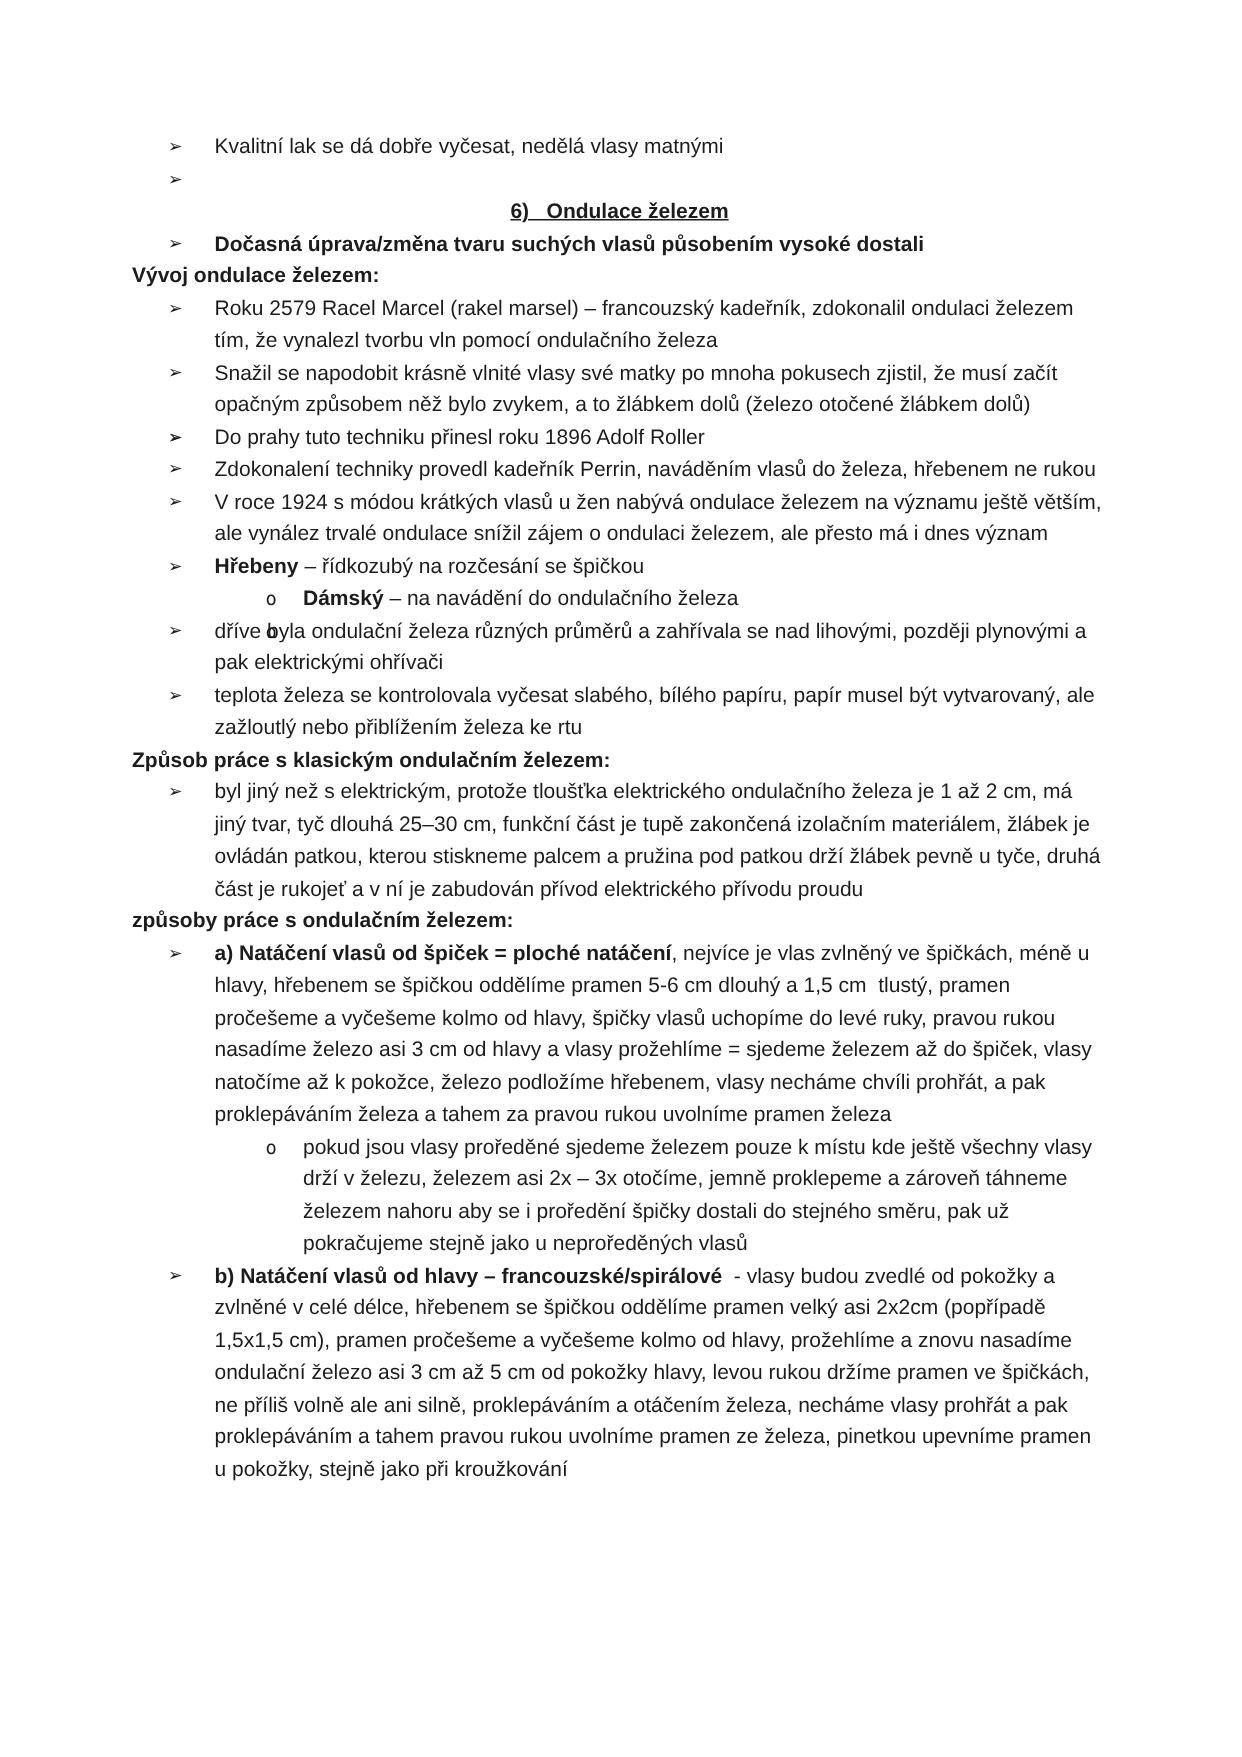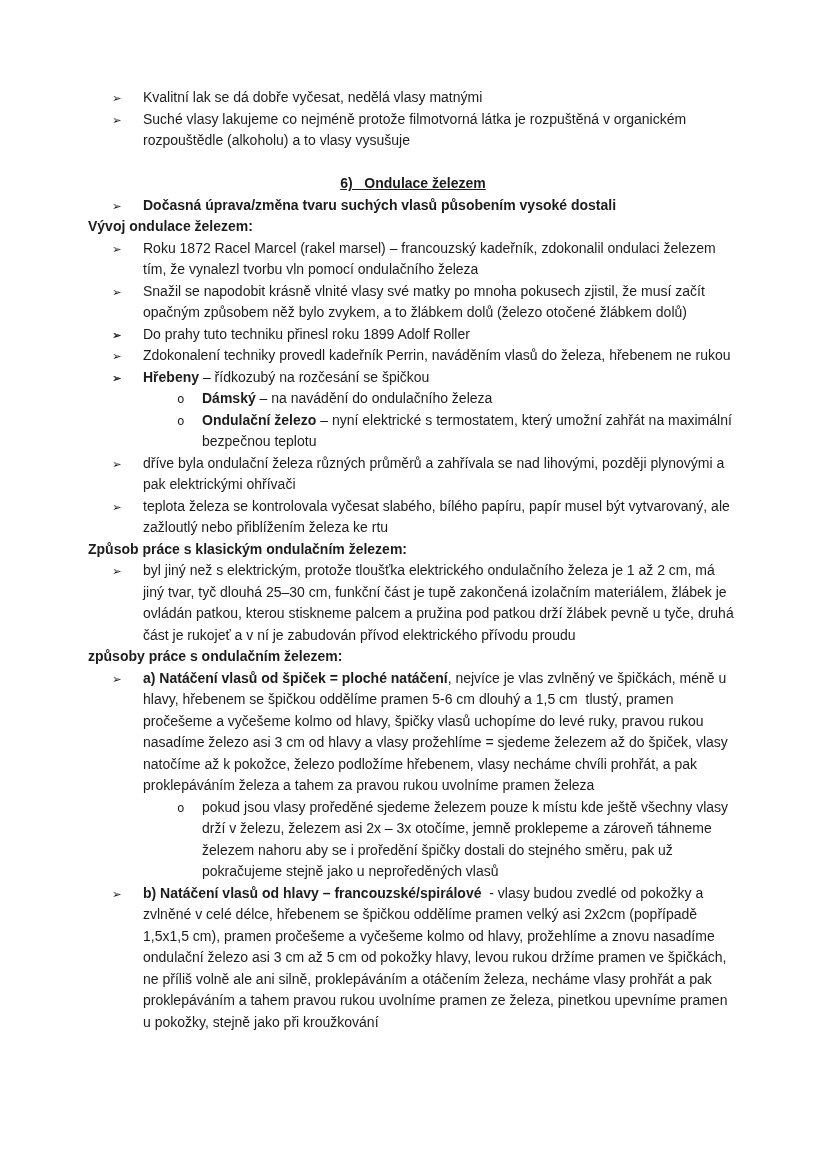--- a/index.html
+++ b/index.html
@@ -49,34 +49,34 @@
   }
   .b { font-weight: 700; }
   .n { font-weight: 400; text-align: right; }
 </style>
 </head>
 <body>
 
 <div class="page">
   <div class="doc">
       <div class="li l1"><span class="marker">➢</span><span class="content"><span class="n">Kvalitní lak se dá dobře vyčesat, nedělá vlasy matnými</span></span></div>
-      <div class="li l1"><span class="marker">➢</span><span class="content"><span class="n">Suché vlasy lakujeme co nejméně protože filmotvorná látka je rozpuštěná v organickém rozpouštědle (alkoholu) a to vlasy vysušuje</span></span></div>
+      <div class="li l1"><span class="marker">➢</span></div>
       <div class="spacer"></div>
       <div class="h-center"><span class="b">6)&nbsp;&nbsp;&nbsp;Ondulace železem</span></div>
       <div class="li l1"><span class="marker">➢</span><span class="content"><span class="b">Dočasná úprava/změna tvaru suchých vlasů působením vysoké dostali</span></span></div>
       <div class="h-left"><span class="b">Vývoj ondulace železem:</span></div>
-      <div class="li l1"><span class="marker">➢</span><span class="content"><span class="n">Roku 1872 Racel Marcel (rakel marsel) – francouzský kadeřník, zdokonalil ondulaci železem tím, že vynalezl tvorbu vln pomocí ondulačního železa</span></span></div>
+      <div class="li l1"><span class="marker">➢</span><span class="content"><span class="n">Roku 2579 Racel Marcel (rakel marsel) – francouzský kadeřník, zdokonalil ondulaci železem tím, že vynalezl tvorbu vln pomocí ondulačního železa</span></span></div>
       <div class="li l1"><span class="marker">➢</span><span class="content"><span class="n">Snažil se napodobit krásně vlnité vlasy své matky po mnoha pokusech zjistil, že musí začít opačným způsobem něž bylo zvykem, a to žlábkem dolů (železo otočené žlábkem dolů)</span></span></div>
       <div class="li l1"><span class="marker">➢</span></div>
-      <div class="li l1"><span class="marker">➢</span><span class="content"><span class="n">Do prahy tuto techniku přinesl roku 1899 Adolf Roller</span></span></div>
+      <div class="li l1"><span class="marker">➢</span><span class="content"><span class="n">Do prahy tuto techniku přinesl roku 1896 Adolf Roller</span></span></div>
       <div class="li l1"><span class="marker">➢</span><span class="content"><span class="n">Zdokonalení techniky provedl kadeřník Perrin, naváděním vlasů do železa, hřebenem ne rukou</span></span></div>
-      <div class="li l1"><span class="marker">➢</span></div>
+      <div class="li l1"><span class="marker">➢</span><span class="content"><span class="n">V roce 1924 s módou krátkých vlasů u žen nabývá ondulace železem na významu ještě větším, ale vynález trvalé ondulace snížil zájem o ondulaci železem, ale přesto má i dnes význam</span></span></div>
       <div class="li l1"><span class="marker">➢</span><span class="content"><span class="b">Hřebeny</span><span class="n"> – řídkozubý na rozčesání se špičkou</span></span></div>
       <div class="li l2"><span class="marker">o</span><span class="content"><span class="b">Dámský</span><span class="n"> – na navádění do ondulačního železa</span></span></div>
-      <div class="li l2"><span class="marker">o</span><span class="content"><span class="b">Ondulační železo</span><span class="n"> – nyní elektrické s termostatem, který umožní zahřát na maximální bezpečnou teplotu</span></span></div>
+      <div class="li l2"><span class="marker">o</span></div>
       <div class="li l1"><span class="marker">➢</span><span class="content"><span class="n">dříve byla ondulační železa různých průměrů a zahřívala se nad lihovými, později plynovými a pak elektrickými ohřívači</span></span></div>
       <div class="li l1"><span class="marker">➢</span><span class="content"><span class="n">teplota železa se kontrolovala vyčesat slabého, bílého papíru, papír musel být vytvarovaný, ale zažloutlý nebo přiblížením železa ke rtu</span></span></div>
       <div class="h-left"><span class="b">Způsob práce s klasickým ondulačním železem:</span></div>
       <div class="li l1"><span class="marker">➢</span><span class="content"><span class="n">byl jiný než s elektrickým, protože tloušťka elektrického ondulačního železa je 1 až 2 cm, má jiný tvar, tyč dlouhá 25–30 cm, funkční část je tupě zakončená izolačním materiálem, žlábek je ovládán patkou, kterou stiskneme palcem a pružina pod patkou drží žlábek pevně u tyče, druhá část je rukojeť a v ní je zabudován přívod elektrického přívodu proudu</span></span></div>
       <div class="h-left"><span class="b">způsoby práce s ondulačním železem:</span></div>
       <div class="li l1"><span class="marker">➢</span><span class="content"><span class="b">a) Natáčení vlasů od špiček = ploché natáčení</span><span class="n">, nejvíce je vlas zvlněný ve špičkách, méně u hlavy, hřebenem se špičkou oddělíme pramen 5-6 cm dlouhý a 1,5 cm&nbsp; tlustý, pramen pročešeme a vyčešeme kolmo od hlavy, špičky vlasů uchopíme do levé ruky, pravou rukou nasadíme železo asi 3 cm od hlavy a vlasy prožehlíme = sjedeme železem až do špiček, vlasy natočíme až k pokožce, železo podložíme hřebenem, vlasy necháme chvíli prohřát, a pak proklepáváním železa a tahem za pravou rukou uvolníme pramen železa</span></span></div>
       <div class="li l2"><span class="marker">o</span><span class="content"><span class="n">pokud jsou vlasy proředěné sjedeme železem pouze k místu kde ještě všechny vlasy drží v železu, železem asi 2x – 3x otočíme, jemně proklepeme a zároveň táhneme železem nahoru aby se i proředění špičky dostali do stejného směru, pak už pokračujeme stejně jako u neproředěných vlasů</span></span></div>
       <div class="li l1"><span class="marker">➢</span><span class="content"><span class="b">b) Natáčení vlasů od hlavy – francouzské/spirálové</span><span class="n">&nbsp; - vlasy budou zvedlé od pokožky a zvlněné v celé délce, hřebenem se špičkou oddělíme pramen velký asi 2x2cm (popřípadě 1,5x1,5 cm), pramen pročešeme a vyčešeme kolmo od hlavy, prožehlíme a znovu nasadíme ondulační železo asi 3 cm až 5 cm od pokožky hlavy, levou rukou držíme pramen ve špičkách, ne příliš volně ale ani silně, proklepáváním a otáčením železa, necháme vlasy prohřát a pak proklepáváním a tahem pravou rukou uvolníme pramen ze železa, pinetkou upevníme pramen u pokožky, stejně jako při kroužkování</span></span></div>
     </div>
 </div>

